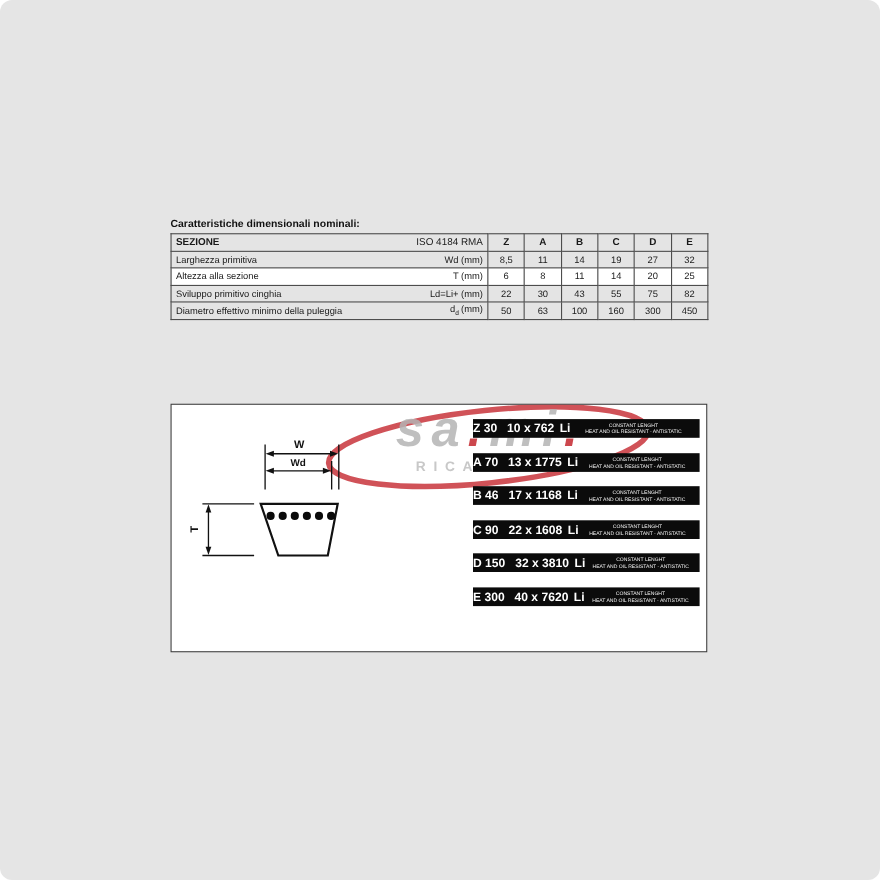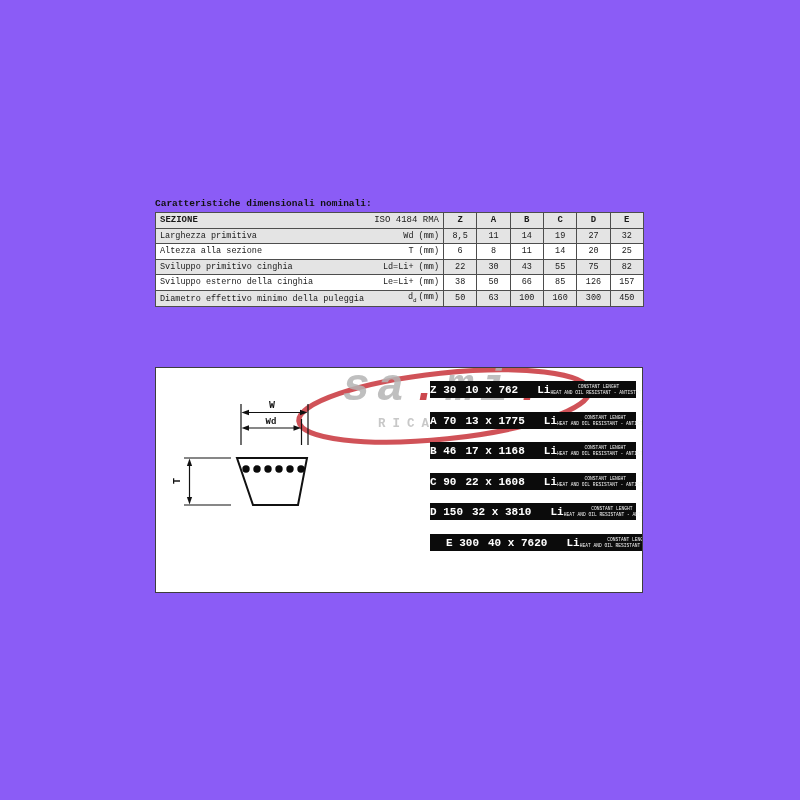--- a/index.html
+++ b/index.html
@@ -1,36 +1,36 @@
 <!DOCTYPE html>
 <html><head>
 <meta charset="utf-8">
 <style>
   html,body{margin:0;padding:0;background:#fff;}
   .page{
-    position:relative;width:800px;height:800px;background:#8b5cf6;
-    font-family:Liberation Mono, monospace;color:#1a1a1a;overflow:hidden;
+    position:relative;width:800px;height:800px;background:#e5e5e5;
+    font-family:Liberation Sans, sans-serif;color:#1a1a1a;overflow:hidden;border-radius:11px;
   }
   
   .tbl-title{
     position:absolute;left:155px;top:198px;font-size:9.5px;font-weight:bold;color:#111;
   }
   
   table.spec{
     position:absolute;left:155px;top:212px;width:489px;
     border-collapse:collapse;table-layout:fixed;
     border:1px solid #333;
   }
   table.spec td{
     border:1px solid #4d4d4d;height:14.6px;padding:0;font-size:8.5px;line-height:1;
     vertical-align:middle;background:#fff;overflow:hidden;white-space:nowrap;
   }
   table.spec tr.gray td{background:#e4e4e4;}
   td.labelcell{padding:0;}
-  .lc{display:flex;justify-content:space-between;align-items:flex-end;padding:0 4px;}
+  .lc{display:flex;justify-content:space-between;align-items:center;padding:0 4px;}
   .lc .lbl{text-align:left;}
   .lc .sym{text-align:right;}
   .lc sub{font-size:6px;}
   .sym-rest{margin-left:2px;}
   td.val{text-align:center;}
   .bold{font-weight:bold;}
   tr.hdr td{font-size:9px;}
   tr.hdr td.val{font-weight:bold;}
   
   .frame{
@@ -56,27 +56,27 @@
   .belts{position:absolute;left:0;top:0;width:100%;height:100%;z-index:3;}
   .belt{
     position:absolute;left:274px;width:206px;height:17px;background:#0b0b0b;
     display:flex;align-items:center;color:#fff;
   }
   .belt:nth-of-type(1){top:13px;}
   .belt:nth-of-type(2){top:44px;}
   .belt:nth-of-type(3){top:74px;}
   .belt:nth-of-type(4){top:105px;}
   .belt:nth-of-type(5){top:135px;}
-  .belt:nth-of-type(6){top:166px;padding-left:16px;}
+  .belt:nth-of-type(6){top:166px;}
   .belt-main{
     flex:1;display:flex;justify-content:center;align-items:flex-start;
     font-weight:bold;font-size:11px;white-space:nowrap;
   }
   .belt-code{margin-right:9px;}
-  .belt-li{margin-left:19px;}
+  .belt-li{margin-left:5px;}
   .belt-notes{
     width:120px;text-align:center;font-size:4.6px;line-height:5.8px;
     padding-right:3px;white-space:nowrap;color:#f2f2f2;
   }
 </style>
 </head>
 <body>
 
 <div class="page">
 
@@ -147,34 +147,20 @@
             </div>
           </td>
       <td class="val">22</td>
       <td class="val">30</td>
       <td class="val">43</td>
       <td class="val">55</td>
       <td class="val">75</td>
       <td class="val">82</td>
     </tr>
 
-    <tr>
-      <td class="labelcell">
-            <div class="lc">
-        <span class="lbl">Sviluppo esterno della cinghia</span>
-        <span class="sym">Le=Li+ (mm)</span>
-            </div>
-          </td>
-      <td class="val">38</td>
-      <td class="val">50</td>
-      <td class="val">66</td>
-      <td class="val">85</td>
-      <td class="val">126</td>
-      <td class="val">157</td>
-    </tr>
 
     <tr class="gray">
       <td class="labelcell">
             <div class="lc">
         <span class="lbl">Diametro effettivo minimo della puleggia</span>
         <span class="sym"><span>d</span><sub>d</sub><span class="sym-rest">(mm)</span></span>
             </div>
           </td>
       <td class="val">50</td>
       <td class="val">63</td>

